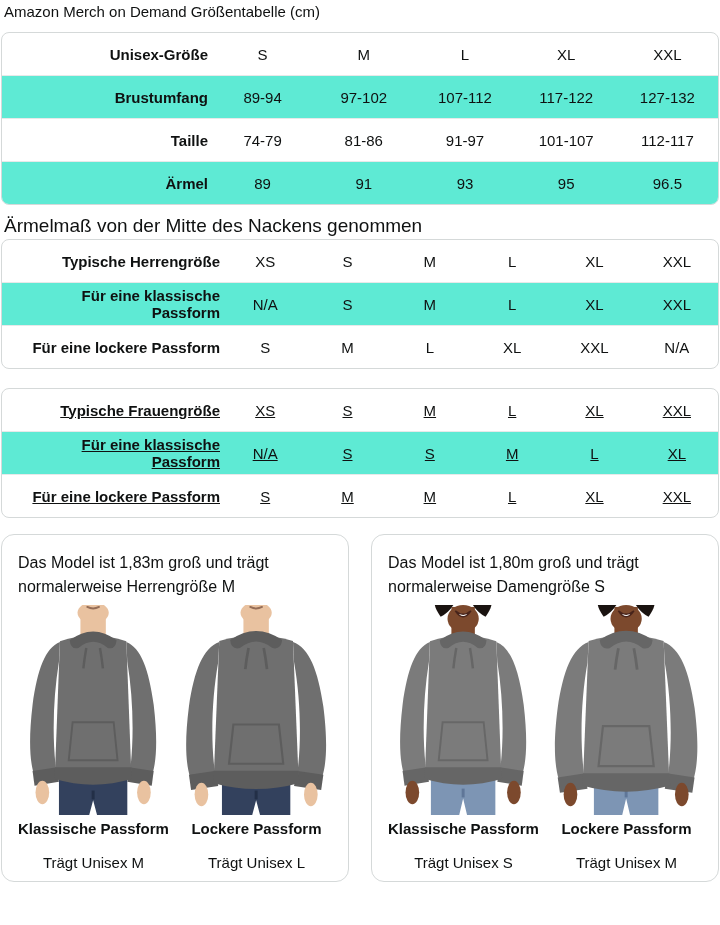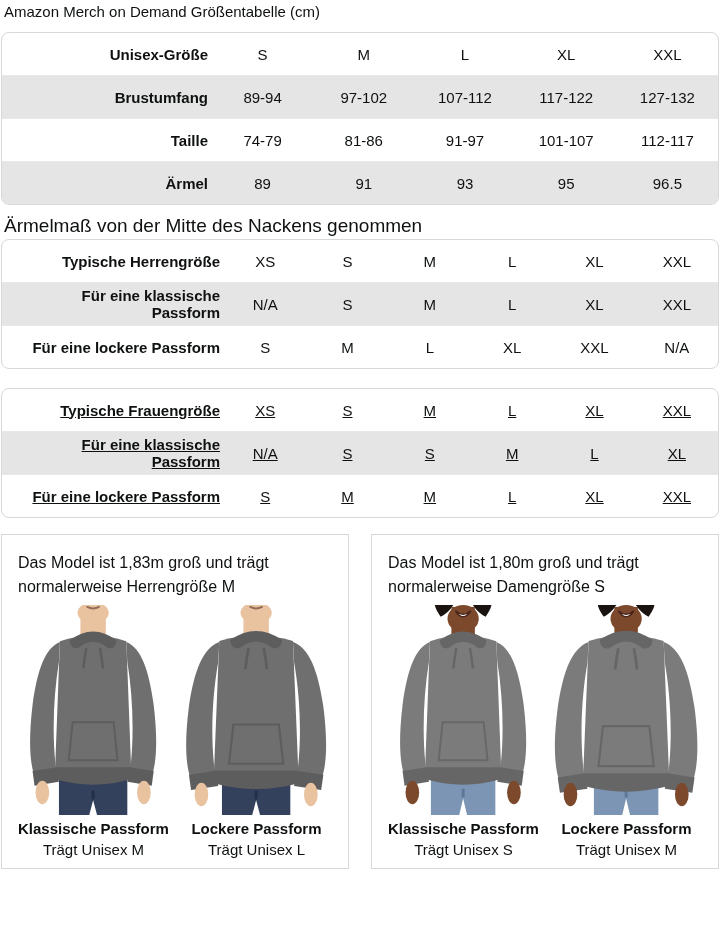--- a/index.html
+++ b/index.html
@@ -6,38 +6,38 @@
   body { width:720px; color:#0f1111; font-family:"Liberation Sans", sans-serif; }
   .page { padding:0 1px 6px; }
 
   .page-title { font-size:15px; padding:3px 2px 0 3px; }
 
   .data-table { border:1px solid #d5d9d9; border-radius:8px; margin-top:12px; overflow:hidden; background:#fff; }
   .trow { display:grid; min-height:42px; align-items:center; }
   .size-grid { grid-template-columns:210px repeat(5,1fr); }
   .fit-grid  { grid-template-columns:222px repeat(6,1fr); }
   .trow + .trow { border-top:1px solid #e7e9e9; }
-  .trow.striped { background:#e5e5e5; }
+  .trow.striped { background:#5eead4; }
   .tcell { text-align:center; font-size:15px; padding:2px 4px; }
   .tcell.lbl { text-align:right; font-weight:bold; padding-left:18px; }
 
   .footnote { font-size:19px; margin:10px 2px 0 3px; }
   .section-title { font-size:15px; margin:27px 2px 0 3px; }
   .mt13 { margin-top:2px; }
   .mt19 { margin-top:19px;text-decoration:underline; }
 
   .cards { display:flex; gap:22px; margin-top:16px; }
-  .card { flex:1; border:1px solid #d5d9d9; border-radius:0; padding:14px 10px 10px; background:#fff; }
+  .card { flex:1; border:1px solid #d5d9d9; border-radius:13px; padding:14px 10px 10px; background:#fff; }
   .card-heading { font-size:16px; line-height:1.5; padding:2px 6px 0; }
   .figures { display:flex; margin-top:6px; justify-content:flex-end; }
   .figure { flex:1; display:flex; flex-direction:column; align-items:center; }
   .figure svg { height:210px; width:auto; display:block; }
   .caption { text-align:center; margin-top:5px; }
   .caption .fit { font-weight:bold; font-size:15px; }
-  .caption .size { font-size:15px; margin-top:4px; }
+  .caption .size { font-size:15px; margin-top:17px; }
 
   
   .model.m { --skin:#e9c2a0; --cloth:#6f6f6f; --dark:#5d5d5d; --denim:#33415d; --seam:#232f47; }
   .model.f { --skin:#7c492d; --cloth:#7b7b7b; --dark:#666666; --denim:#7d95b4; --seam:#5f7698; }
   .model .skin-f  { fill:var(--skin); }
   .model .cloth-f { fill:var(--cloth); }
   .model .dark-f  { fill:var(--dark); }
   .model .string-s{ stroke:var(--dark); stroke-width:2.5; fill:none; }
   .model .denim-f { fill:var(--denim); }
   .model .seam-s  { stroke:var(--seam); stroke-width:3; fill:none; }

